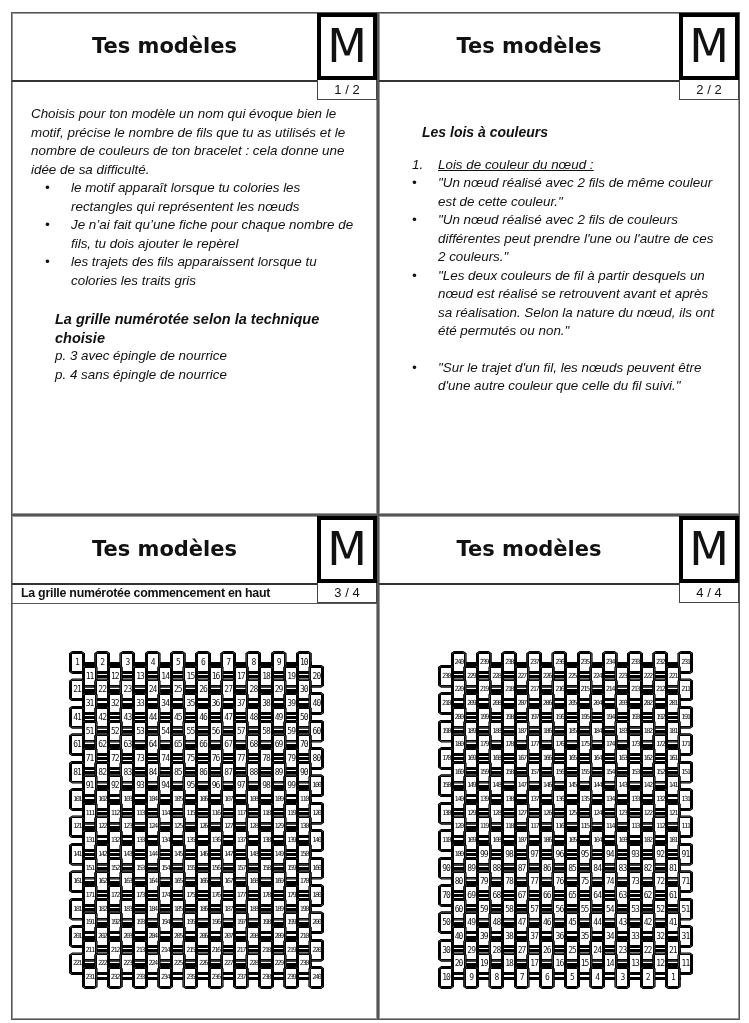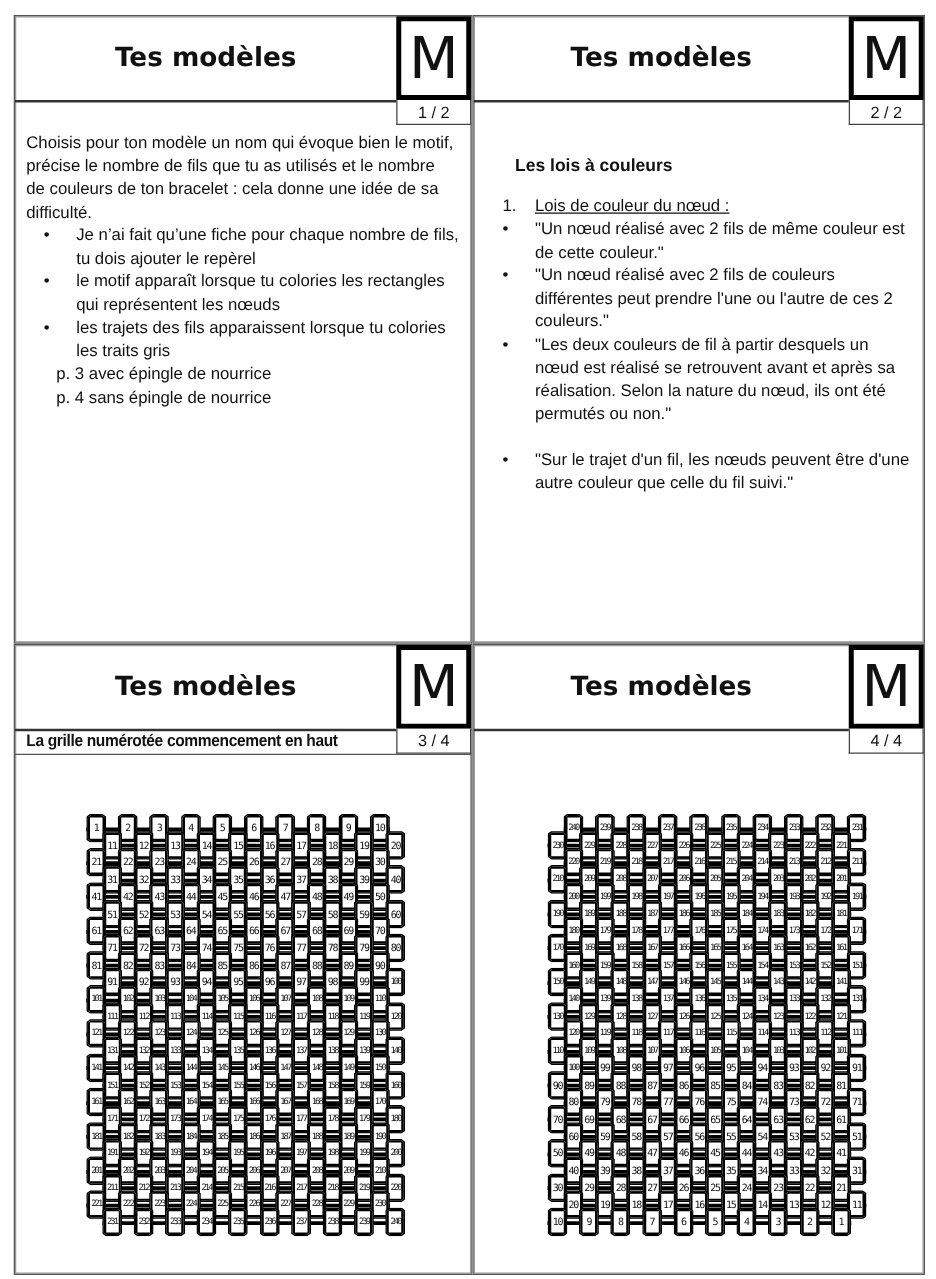--- a/index.html
+++ b/index.html
@@ -6,21 +6,21 @@
   body{width:749px;height:1023px;position:relative;overflow:hidden;font-family:"Liberation Sans",sans-serif;color:#111;}
   .card{position:absolute;border:1px solid #555;box-shadow:0 0 0 1px #999 inset;box-sizing:border-box;background:#fff;}
   .c1{left:11px;top:12px;width:367px;height:503px;}
   .c2{left:378px;top:12px;width:362px;height:503px;}
   .c3{left:11px;top:515px;width:367px;height:505px;}
   .c4{left:378px;top:515px;width:362px;height:505px;}
   .head{position:absolute;left:0;top:0;right:0;height:67px;border-bottom:2px solid #333;}
   .head .title{position:absolute;left:0;right:60px;top:0;height:67px;line-height:67px;text-align:center;font-weight:bold;font-size:21px;font-family:"DejaVu Sans",sans-serif;}
   .mbox{position:absolute;right:0;top:0;width:60px;height:67px;border:4px solid #000;box-sizing:border-box;text-align:center;line-height:58px;font-size:46px;font-family:"DejaVu Sans",sans-serif;font-weight:normal;background:#fff;}
   .page{position:absolute;right:0;top:67px;width:60px;height:20px;border:1px solid #444;border-top:none;box-sizing:border-box;text-align:center;font-size:13px;line-height:19px;background:#fff;}
-  .body{position:absolute;left:0;right:0;top:88px;padding:0 9px;font-size:13.4px;line-height:18.5px;}
+  .body{position:absolute;left:0;right:0;top:88px;padding:0 19px;font-size:13.4px;line-height:18.5px;font-style:italic;}
   p{margin:0;}
   h3{font-size:14px;margin:0;font-weight:bold;}
   ul.b{margin:0;padding:0;list-style:none;}
   ul.b li{position:relative;padding-left:40px;}
   ul.b li:before{content:"\2022";position:absolute;left:14px;top:0;}
   .num{padding-left:14px;}
   .num span.n{display:inline-block;width:26px;}
   .u{text-decoration:underline;}
   .sub{position:absolute;left:0;right:0;top:67px;height:20px;border-bottom:1px solid #555;}
   .subtitle{position:absolute;left:9px;top:0;line-height:20px;font-size:13.5px;font-weight:bold;font-family:"Liberation Sans",sans-serif;letter-spacing:-0.3px;transform:scaleX(0.92);transform-origin:left center;}
@@ -34,24 +34,25 @@
 
 <div class="card c1">
   <div class="head">
     <div class="title">Tes modèles</div>
   </div>
   <div class="mbox">M</div>
   <div class="page">1 / 2</div>
   <div class="body" style="top:92px;">
     <p style="padding-right:4px;"> Choisis pour ton modèle un nom qui évoque bien le motif, précise le nombre de fils que tu as utilisés et le nombre de couleurs de ton bracelet : cela donne une idée de sa difficulté.</p>
     <ul class="b">
+      <li>le motif apparaît lorsque tu colories les rectangles qui représentent les nœuds</li>
       <li>Je n’ai fait qu’une fiche pour chaque nombre de fils, tu dois ajouter le repèrel</li>
-      <li>le motif apparaît lorsque tu colories les rectangles qui représentent les nœuds</li>
       <li>les trajets des fils apparaissent lorsque tu colories les traits gris</li>
     </ul>
+    <h3 style="margin:20px 0 0 24px;font-size:14.5px;">La grille numérotée selon  la technique choisie</h3>
     <p style="margin-left:24px;">p. 3 avec épingle de nourrice</p>
     <p style="margin-left:24px;">p. 4 sans épingle de nourrice</p>
   </div>
 </div>
 
 <div class="card c2">
   <div class="head">
     <div class="title">Tes modèles</div>
   </div>
   <div class="mbox">M</div>

